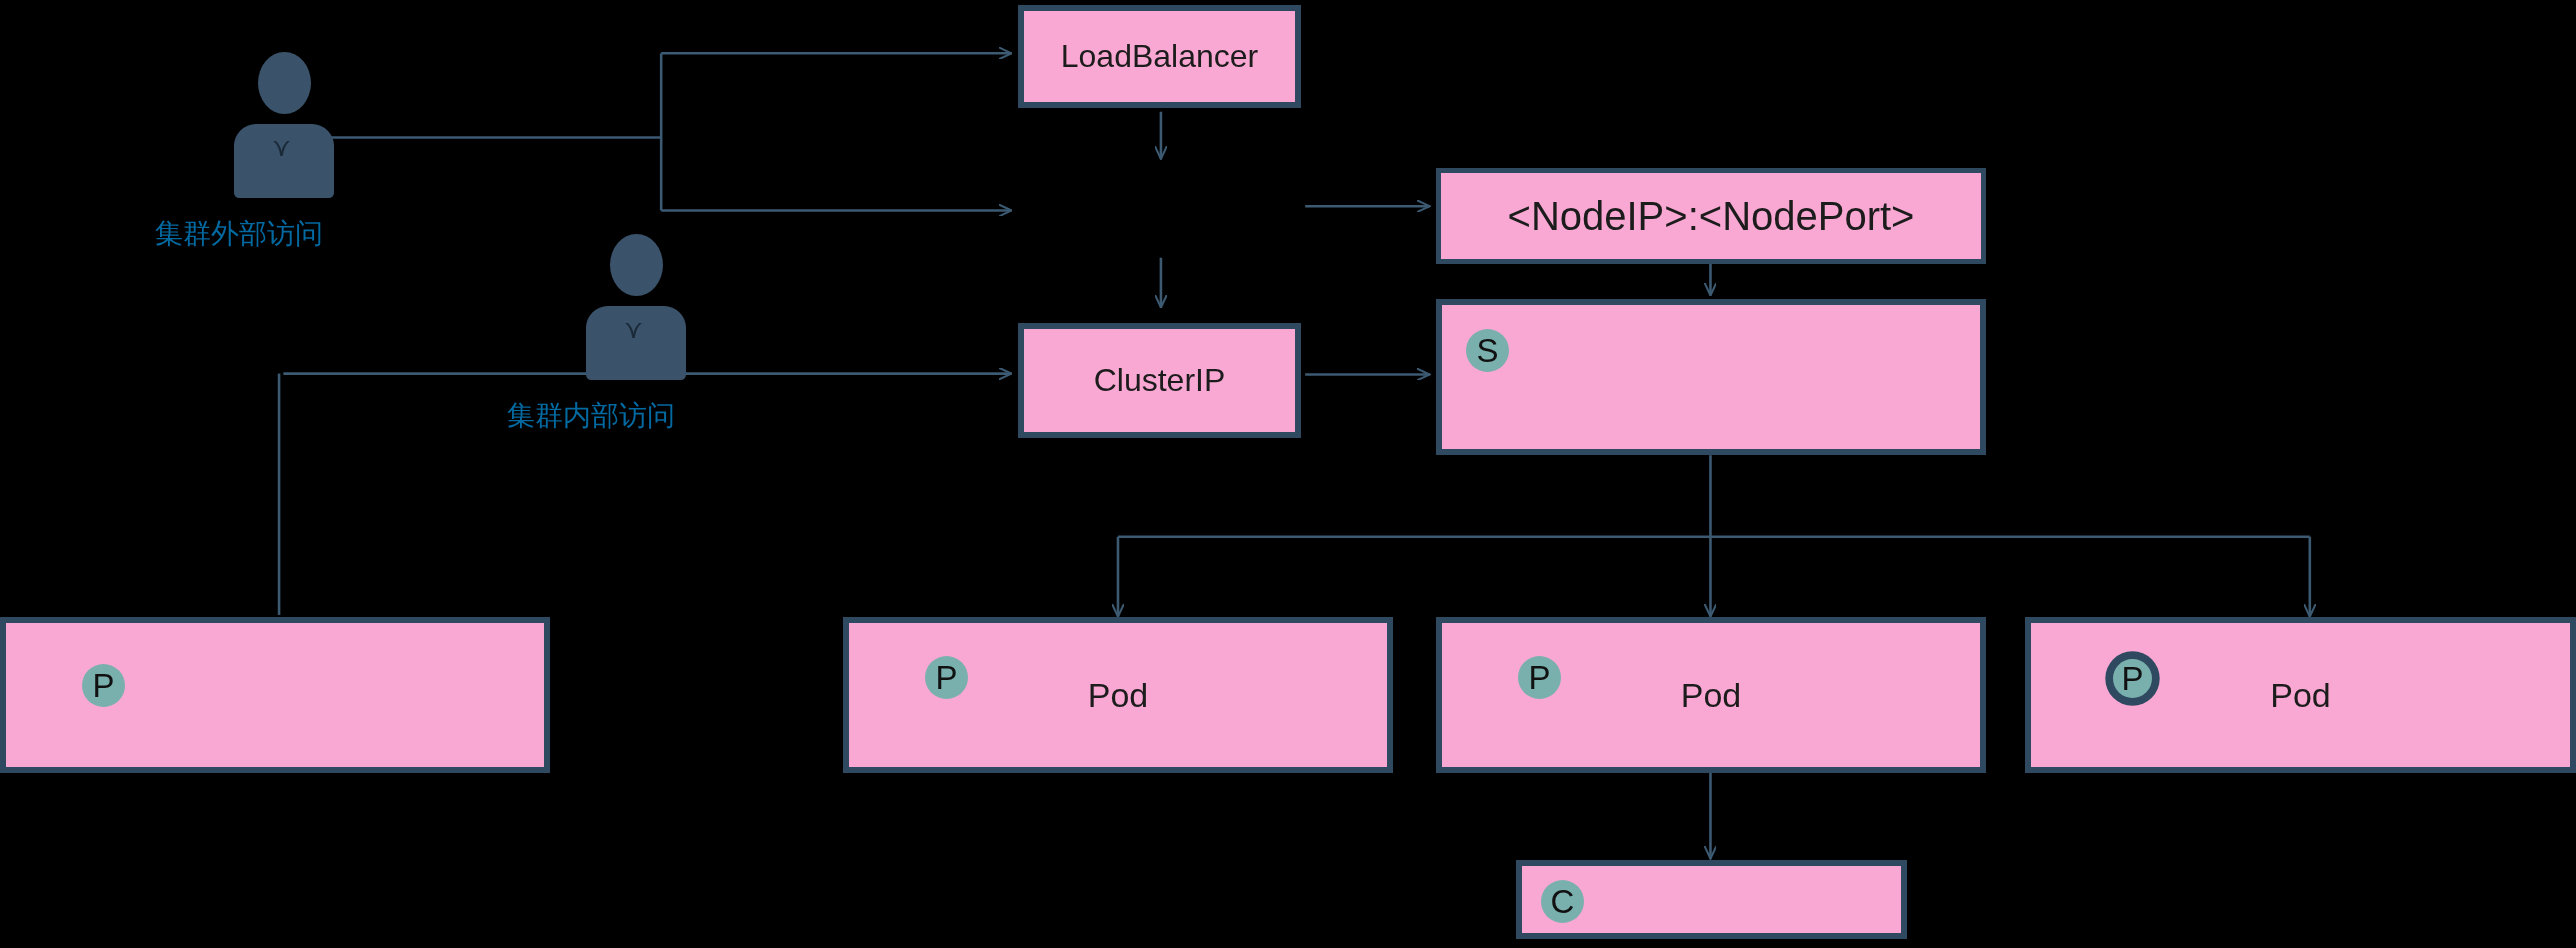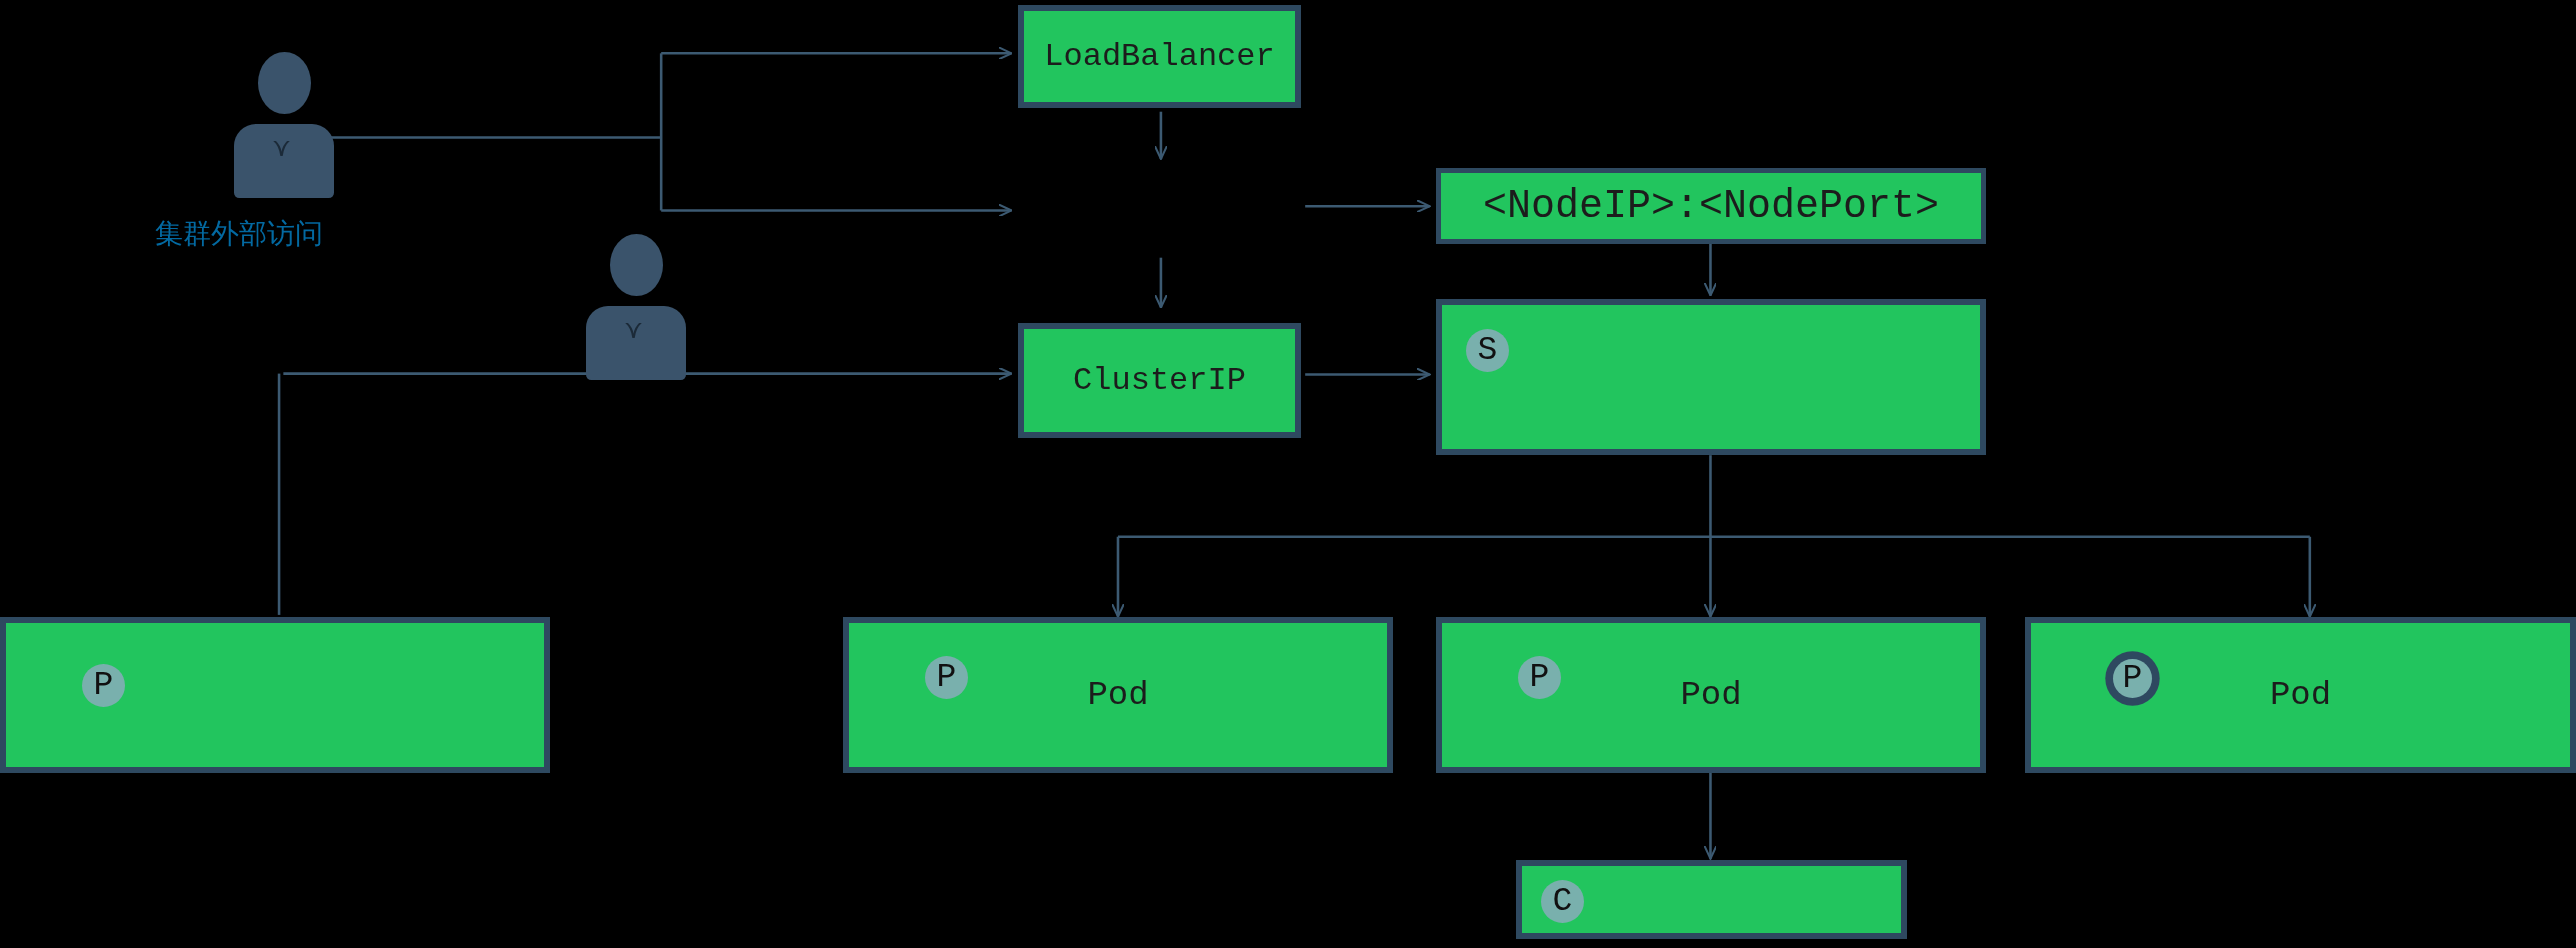--- a/index.html
+++ b/index.html
@@ -18,27 +18,26 @@
   #wires {
     position: absolute;
     left: 0;
     top: 0;
     width: 2576px;
     height: 949px;
     pointer-events: none;
   }
   .node {
     position: absolute;
-    background: #22c55e;
+    background: #f9a8d4;
     border: 6px solid #2e4960;
     box-sizing: border-box;
     display: flex;
     align-items: center;
     justify-content: center;
-    font-family: Liberation Mono, monospace;
   }
   .node.thin {
     border-width: 5.2px;
   }
   .node-label {
     color: #1c1c1c;
     white-space: nowrap;
     font-weight: 400;
   }
   .lbl-mid   { font-size: 32px; }
@@ -143,27 +142,28 @@
     <div class="body" style="left:0px; top:72px; width:100px; height:74px; border-radius:22px 22px 5.2px 5.2px;"></div>
     <div class="tie" style="left:38px; top:82px;">⋎</div>
   </div>
   <div class="actor-caption" style="left:155px; top:215px; width:258px;">集群外部访问</div>
 
   <div class="actor" style="left:586px; top:234px; width:100px; height:137px;">
     <div class="head" style="left:24px; top:0px; width:53px; height:62px;"></div>
     <div class="body" style="left:0px; top:72px; width:100px; height:74px; border-radius:22px 22px 5.2px 5.2px;"></div>
     <div class="tie" style="left:38px; top:82px;">⋎</div>
   </div>
+  <div class="actor-caption" style="left:507px; top:397px; width:258px;">集群内部访问</div>
 
   <div class="node" style="left:1018px; top:5.2px; width:283px; height:103px;">
     <span class="node-label lbl-mid">LoadBalancer</span>
   </div>
 
 
-  <div class="node thin" style="left:1436px; top:168px; width:550px; height:76px;">
+  <div class="node thin" style="left:1436px; top:168px; width:550px; height:96px;">
     <span class="node-label lbl-big">&lt;NodeIP&gt;:&lt;NodePort&gt;</span>
   </div>
 
   <div class="node" style="left:1018px; top:323px; width:283px; height:115px;">
     <span class="node-label lbl-mid">ClusterIP</span>
   </div>
 
   <div class="node badged" style="left:1436px; top:299px; width:550px; height:156px;">
     <div class="badge" style="left:24px; top:24px; width:43px; height:43px;">S</div>
   </div>

